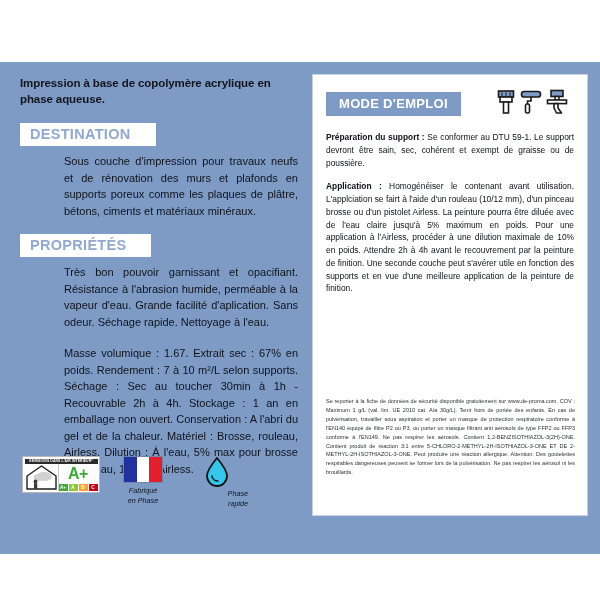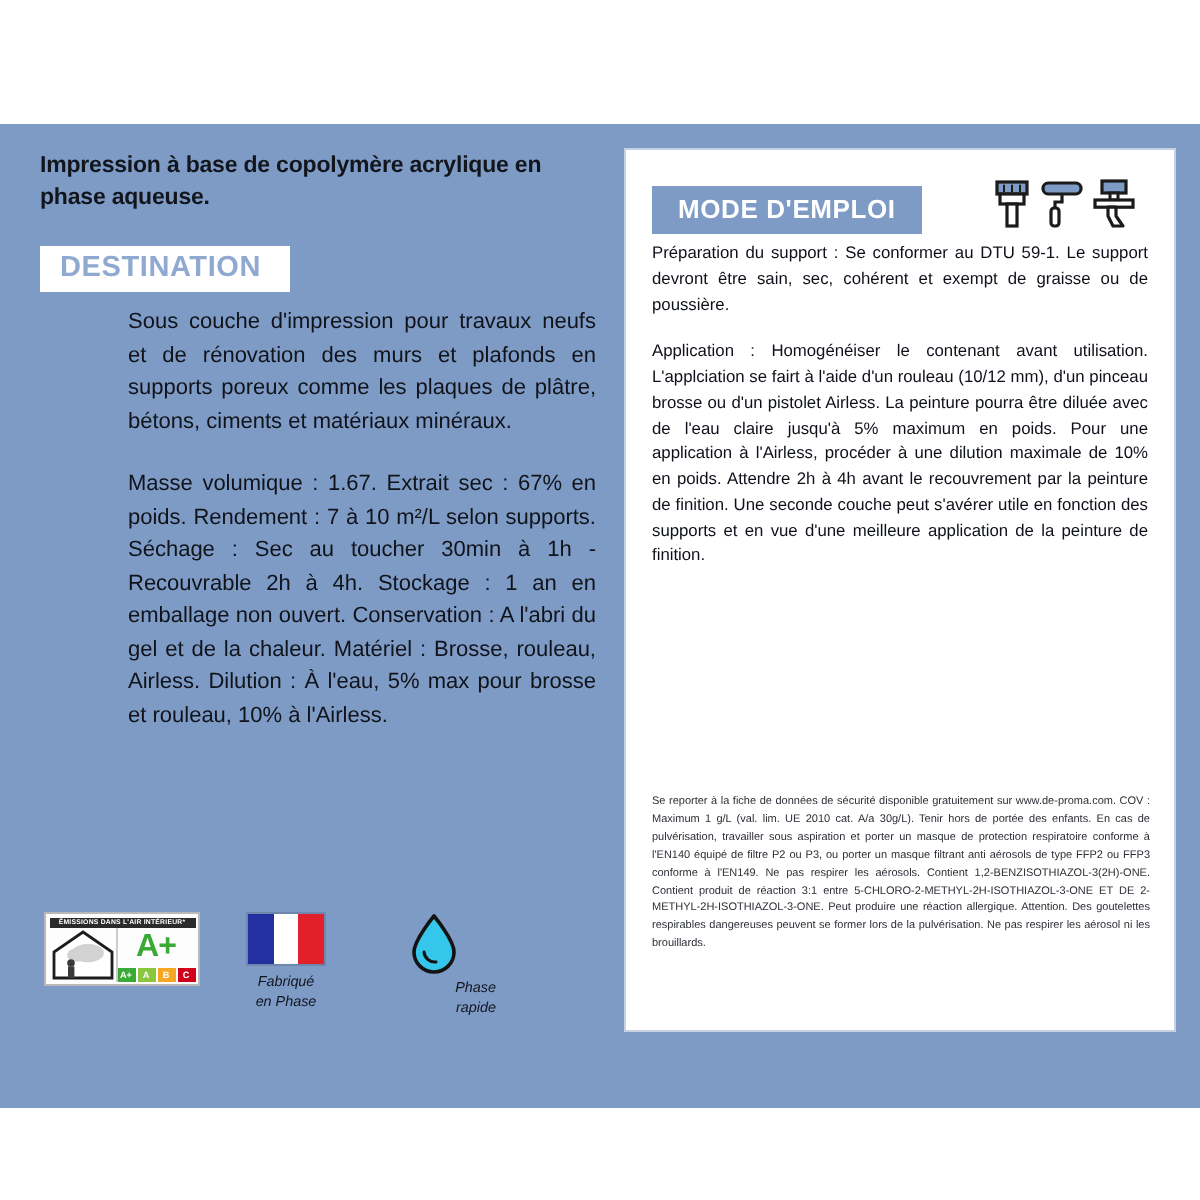--- a/index.html
+++ b/index.html
@@ -41,21 +41,21 @@
     margin-bottom: 16px;
   }
 
   .sec-badge {
     display: inline-block;
     background: #ffffff;
     color: #8fa9d0;
     font-size: 14.5px;
     font-weight: bold;
     letter-spacing: 0.3px;
-    padding: 3px 14px 4px 10px;
+    padding: 3px 25px 4px 10px;
     margin-bottom: 7px;
   }
 
   .sec-body {
     font-size: 11px;
     color: #10131a;
     line-height: 1.5;
     text-align: justify;
     margin-bottom: 15px;
     margin-left: 44px;
@@ -176,20 +176,21 @@
     background: #ffffff;
     border: 1px solid #c6d1e3;
     box-sizing: border-box;
     padding: 14px 13px 10px 13px;
   }
 
   #mode-head {
     display: flex;
     align-items: center;
     justify-content: space-between;
+    margin-bottom: 12px;
   }
   #mode-badge {
     background: #7e9bc6;
     color: #ffffff;
     font-size: 13px;
     font-weight: bold;
     letter-spacing: 0.3px;
     padding: 4px 13px 5px 13px;
   }
   #tool-icons {
@@ -199,21 +200,21 @@
     padding-right: 6px;
   }
 
   .rc-para {
     font-size: 8.4px;
     color: #0e1119;
     line-height: 1.52;
     text-align: justify;
     margin-bottom: 11px;
   }
-  .rc-para b { font-weight: normal; }
+  .rc-para b { font-weight: bold; }
 
   #fine-print {
     position: absolute;
     left: 13px;
     right: 12px;
     top: 322px;
     font-size: 5.5px;
     color: #2c2f36;
     line-height: 1.62;
     text-align: justify;
@@ -226,20 +227,24 @@
 
   <div id="left-col">
 
     <div id="doc-title">Impression à base de copolymère acrylique en phase aqueuse.</div>
 
     <div>
       <div class="sec-badge">DESTINATION</div>
       <div class="sec-body">Sous couche d'impression pour travaux neufs et de rénovation des murs et plafonds en supports poreux comme les plaques de plâtre, bétons, ciments et matériaux minéraux.</div>
     </div>
 
+    <div>
+      <div class="sec-badge">PROPRIÉTÉS</div>
+      <div class="sec-body">Très bon pouvoir garnissant et opacifiant. Résistance à l'abrasion humide, perméable à la vapeur d'eau. Grande facilité d'aplication. Sans odeur. Séchage rapide. Nettoyage à l'eau.</div>
+    </div>
 
     <div>
       <div class="sec-body">Masse volumique : 1.67. Extrait sec : 67% en poids. Rendement : 7 à 10 m²/L selon supports. Séchage : Sec au toucher 30min à 1h - Recouvrable 2h à 4h. Stockage : 1 an en emballage non ouvert. Conservation : A l'abri du gel et de la chaleur.  Matériel : Brosse, rouleau, Airless. Dilution : À l'eau, 5% max pour brosse et rouleau, 10% à l'Airless.</div>
     </div>
   </div>
 
   <div id="badges-row">
 
     <div id="voc-label">
       <div id="voc-header">ÉMISSIONS DANS L'AIR INTÉRIEUR*</div>

